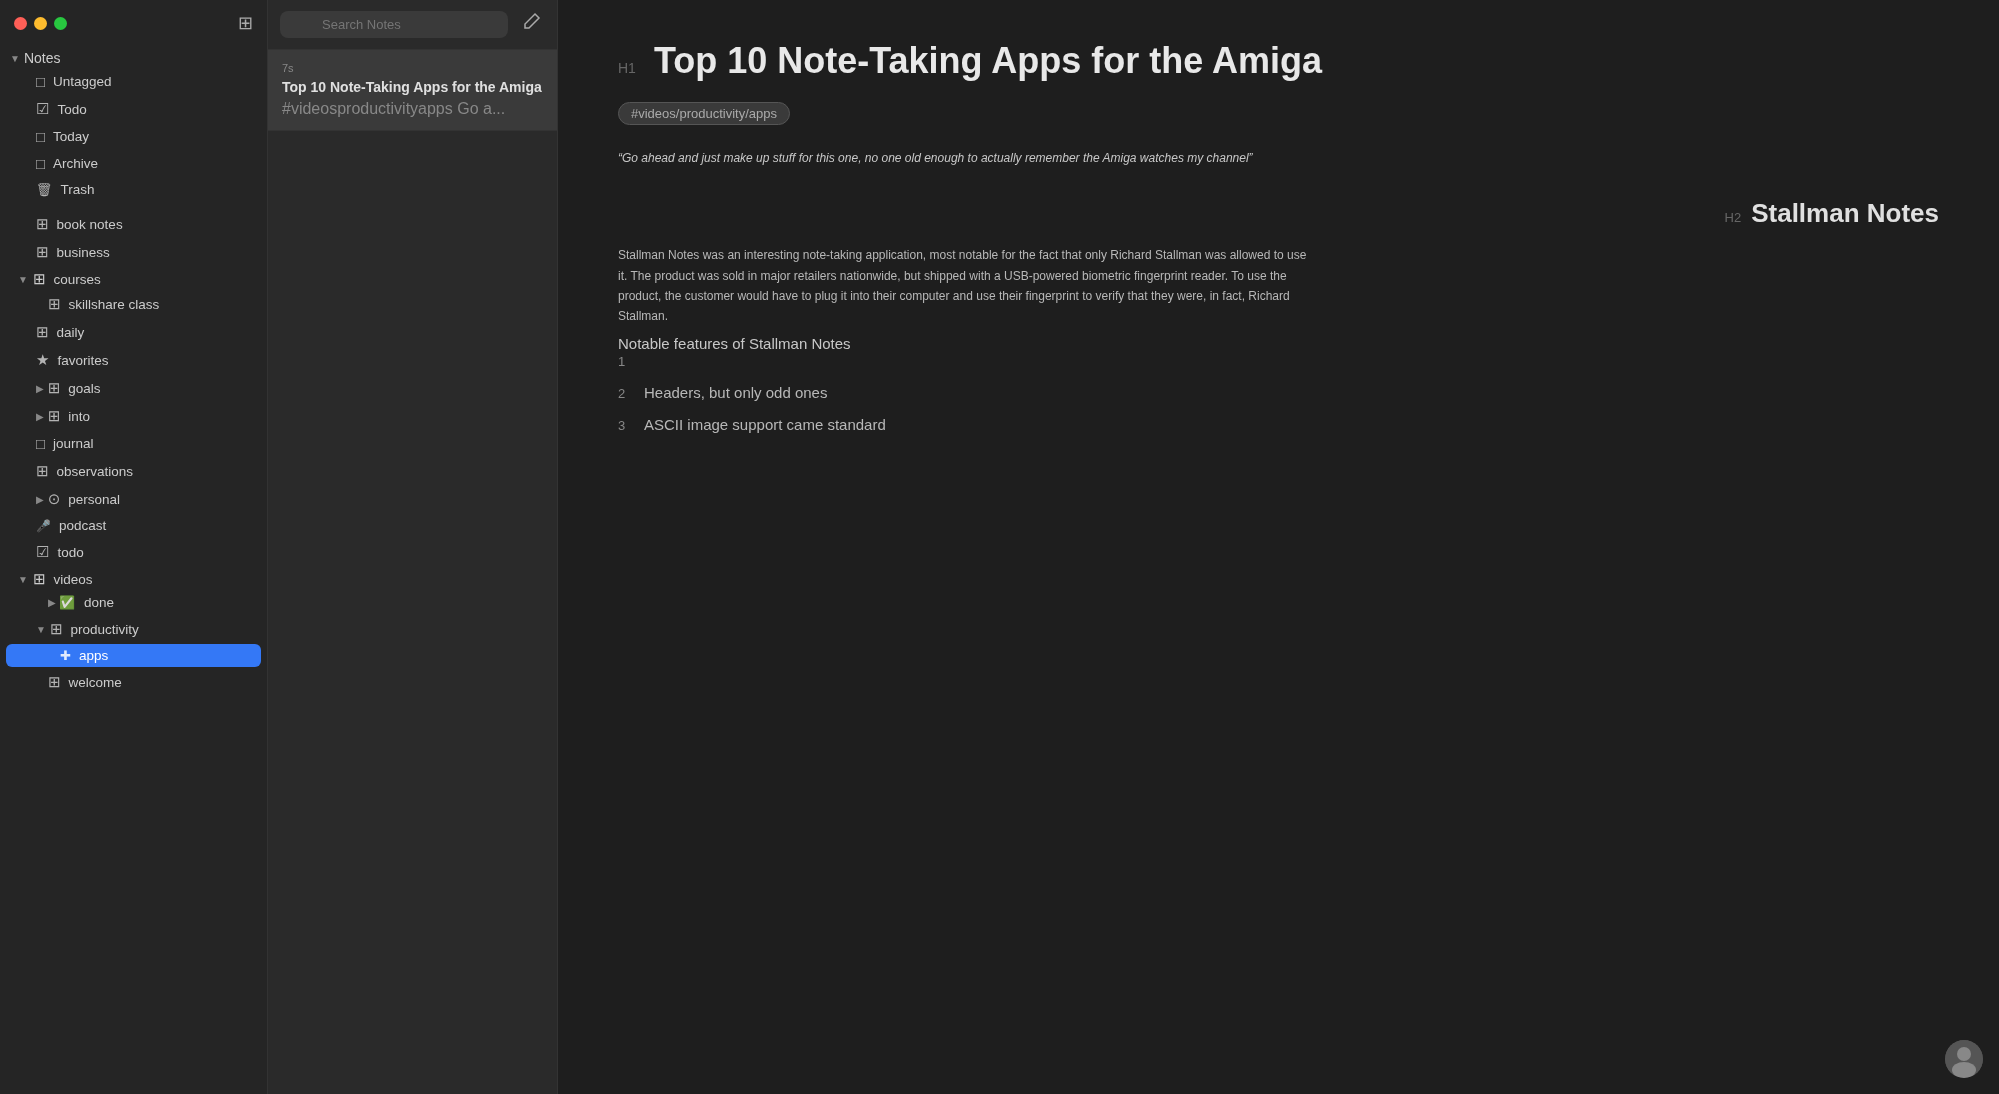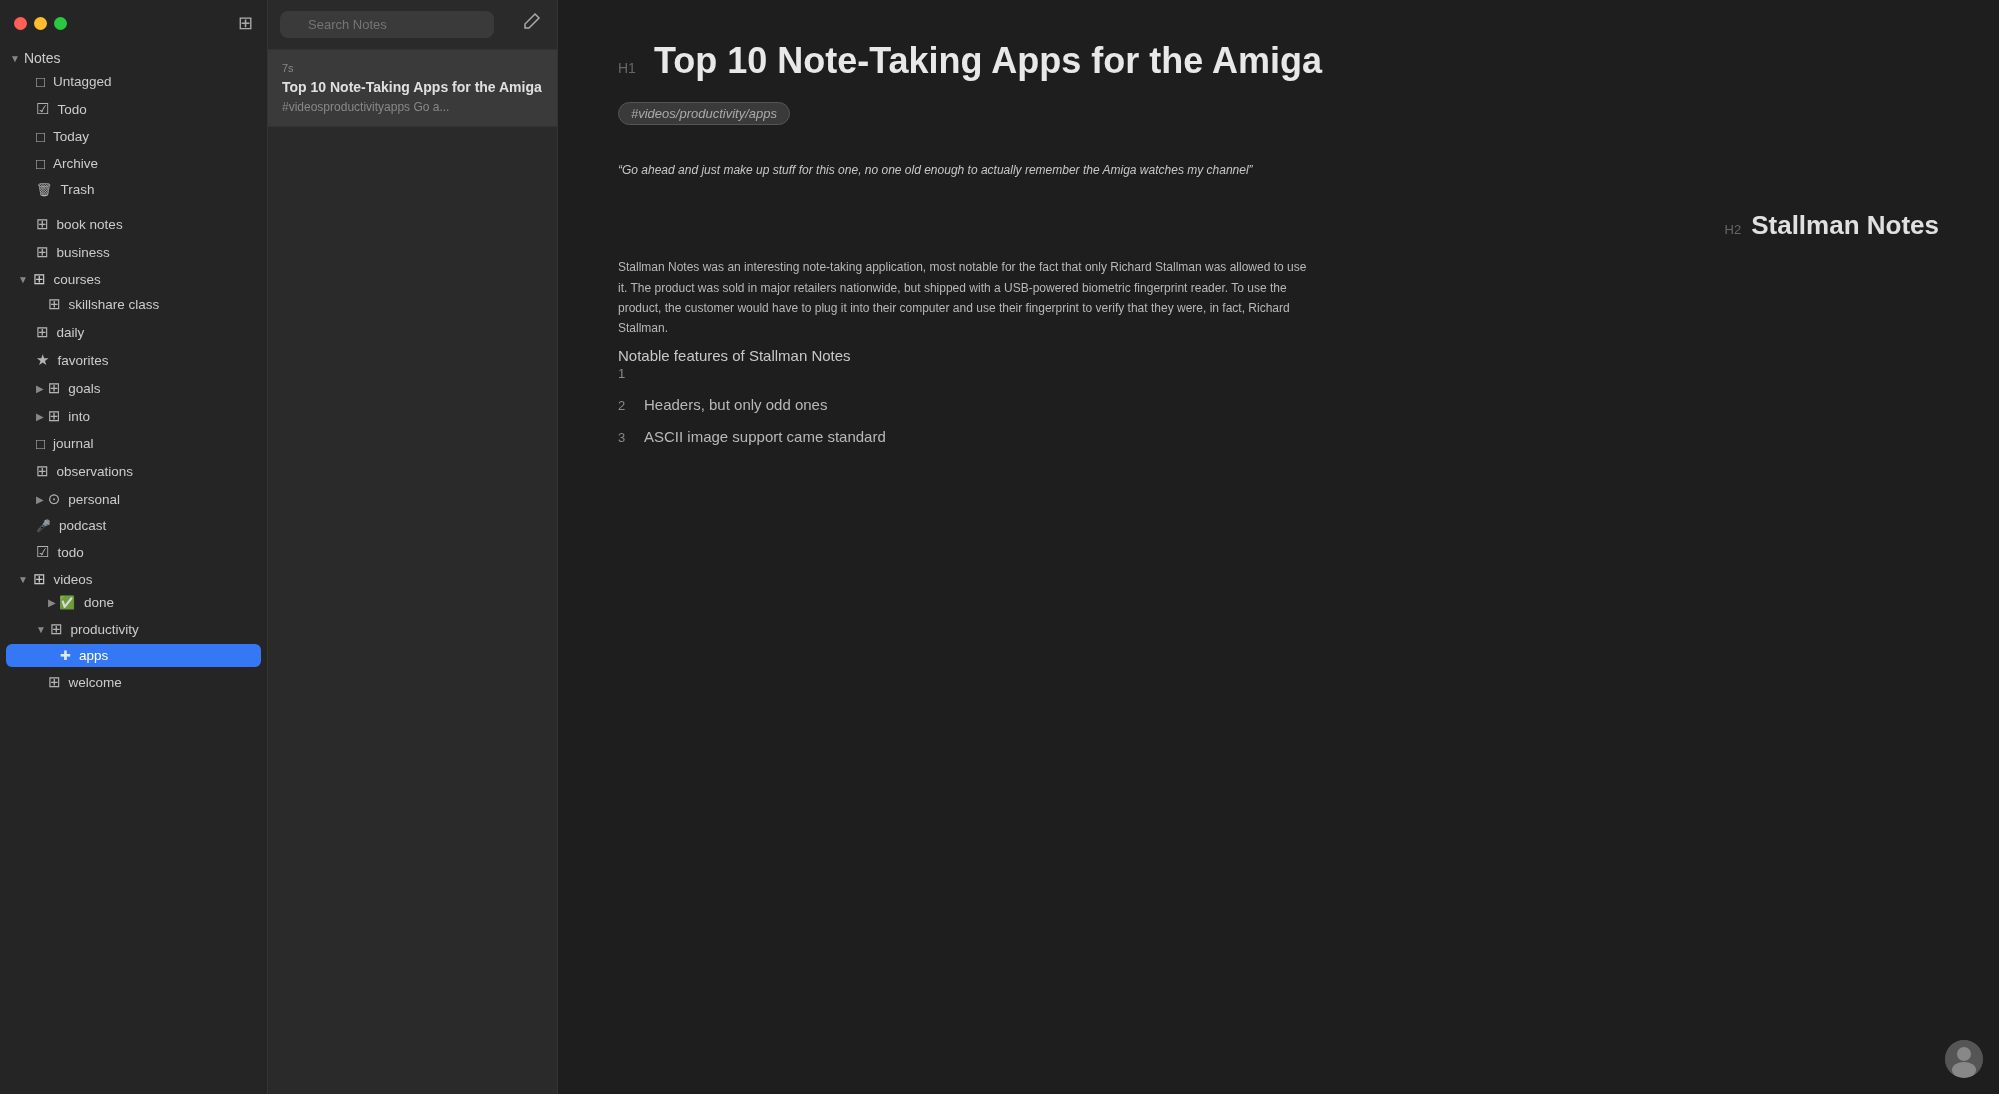--- a/index.html
+++ b/index.html
@@ -137,21 +137,21 @@
       padding: 10px 12px;
       gap: 8px;
       border-bottom: 1px solid #333;
     }
 
     .search-box {
       flex: 1;
       background: #3a3a3a;
       border: none;
       border-radius: 8px;
-      padding: 6px 10px 6px 28px;
+      padding: 6px 10px 6px 42px;
       color: #ccc;
       font-size: 13px;
       outline: none;
       position: relative;
     }
 
     .search-wrapper {
       flex: 1;
       position: relative;
     }
@@ -200,21 +200,21 @@
 
     .note-title {
       font-size: 14px;
       font-weight: 600;
       color: #e0e0e0;
       margin-bottom: 4px;
       line-height: 1.3;
     }
 
     .note-preview {
-      font-size: 12px;
+      font-size: 16px;
       color: #888;
       white-space: nowrap;
       overflow: hidden;
       text-overflow: ellipsis;
     }
 
     
     .main-content {
       flex: 1;
       background: #1e1e1e;
@@ -240,22 +240,21 @@
     }
 
     .tag-badge {
       display: inline-block;
       background: #3a3a3a;
       border: 1px solid #555;
       border-radius: 12px;
       padding: 3px 12px;
       font-size: 13px;
       color: #aaa;
-      margin-bottom: 36px;
-      font-style: italic;
+      margin-bottom: 24px;
     }
 
     .doc-quote {
       border-left: none;
       font-size: 12px;
       color: #c8c8c8;
       font-style: italic;
       margin-bottom: 30px;
       line-height: 1.6;
     }

